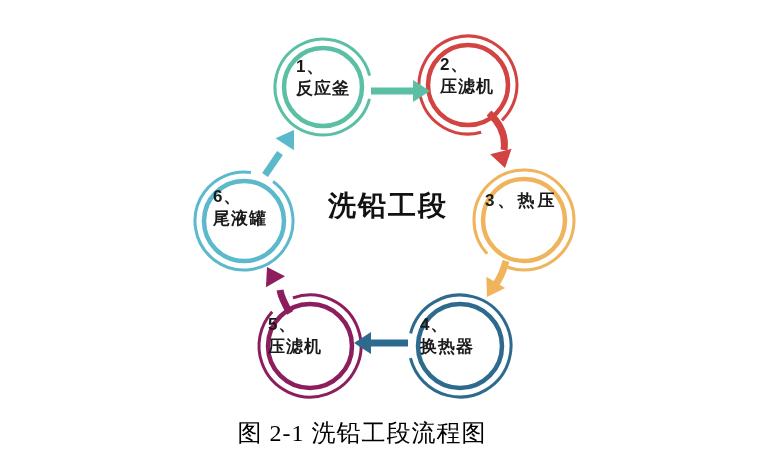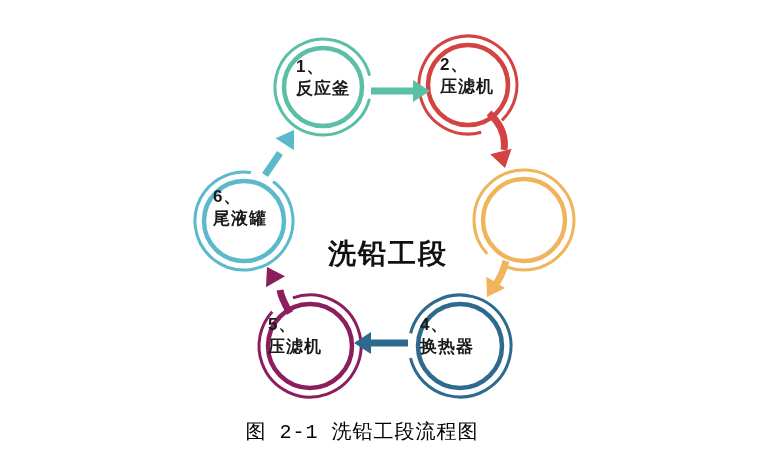--- a/index.html
+++ b/index.html
@@ -23,29 +23,28 @@
   .node-label.wide { letter-spacing:3px; }
   .center-title {
     position:absolute;
     left:328px; top:189px;
     font-weight:bold;
     font-size:28px;
     line-height:34px;
     letter-spacing:2px;
     color:#111111;
     white-space:nowrap;
-    margin-top:48px;
   }
   .figure-caption {
     position:absolute;
     left:0; top:419px;
     width:724px;
     text-align:center;
-    font-family:Liberation Mono, monospace;
-    font-size:20px;
+    font-family:Liberation Serif, serif;
+    font-size:24px;
     line-height:28px;
     color:#000000;
     letter-spacing:1px;
   }
 </style>
 </head>
 <body>
 
 <div class="stage">
 
@@ -92,20 +91,21 @@
     <div>1、</div>
     <div>反应釜</div>
   </div>
 
   <div class="node-label" style="left:440px; top:54px;">
     <div>2、</div>
     <div>压滤机</div>
   </div>
 
   <div class="node-label wide" style="left:485px; top:190px;">
+    <div>3、热压</div>
   </div>
 
   <div class="node-label" style="left:420px; top:314px;">
     <div>4、</div>
     <div>换热器</div>
   </div>
 
   <div class="node-label" style="left:268px; top:314px;">
     <div>5、</div>
     <div>压滤机</div>

